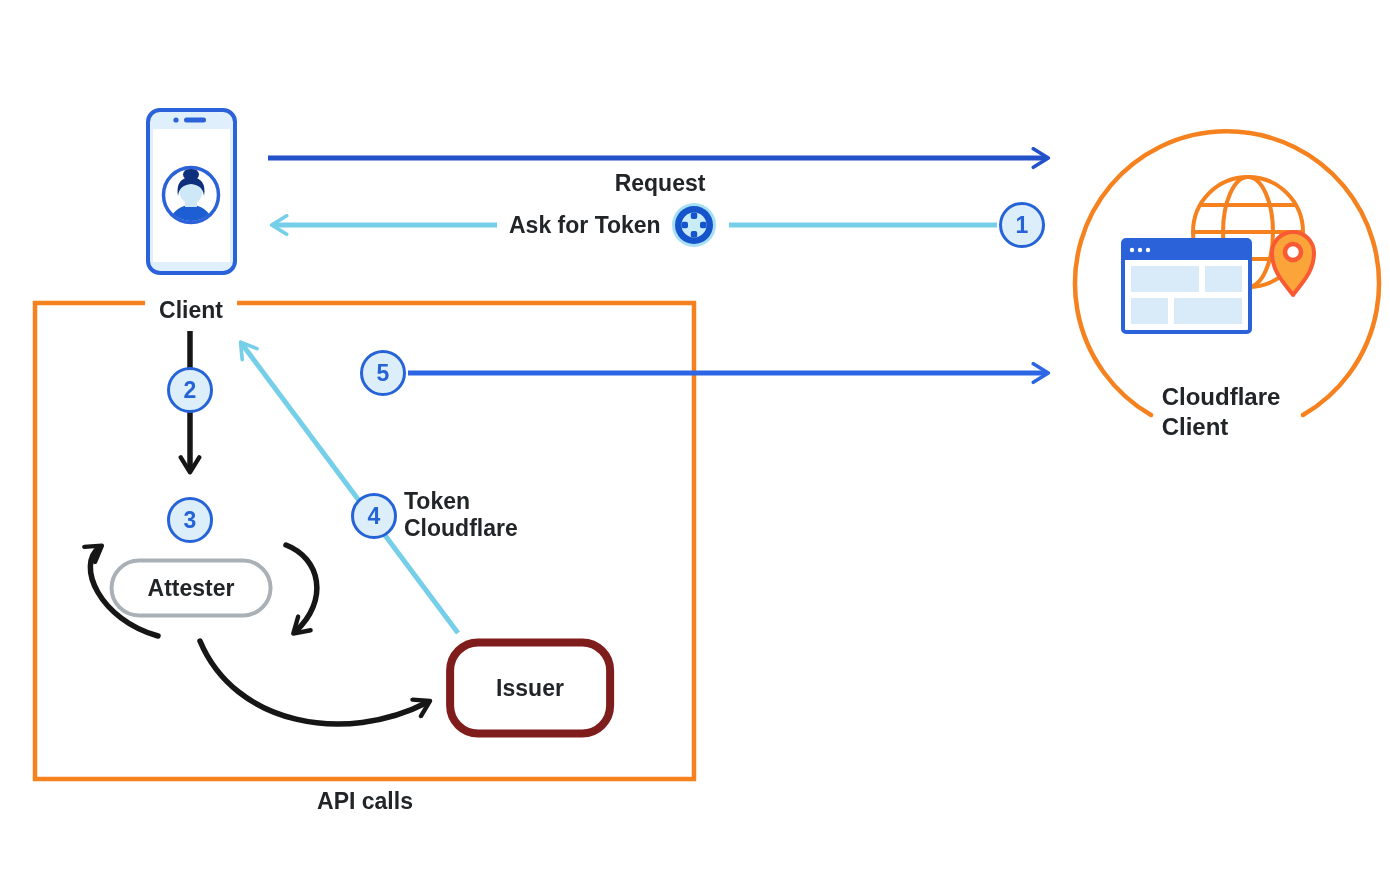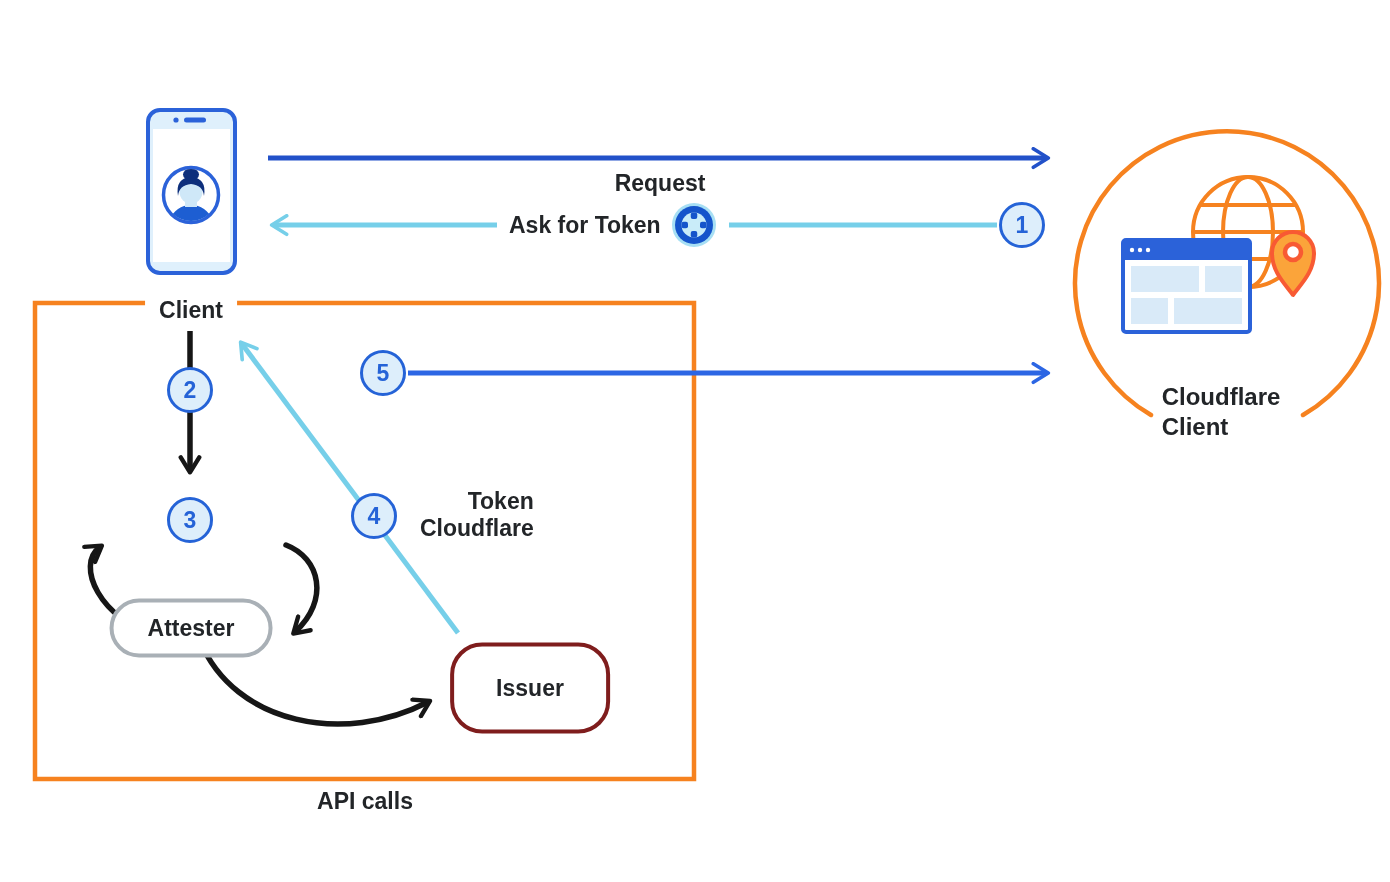--- a/index.html
+++ b/index.html
@@ -21,22 +21,22 @@
     font-weight:700;font-size:23px;display:flex;align-items:center;justify-content:center;
     transform:translate(-50%,-50%);box-sizing:border-box;
   }
   .pill{
     position:absolute;z-index:2;background:#ffffff;border-radius:32px;
     font-weight:700;font-size:23px;color:#222528;
     display:flex;align-items:center;justify-content:center;
     transform:translate(-50%,-50%);box-sizing:border-box;
   }
   .pill-attester{border:4px solid #A9B0B6;padding:12px 34px;}
-  .pill-issuer{border:4px solid #7f1d1d;padding:28px 42px;}
-  .two-line{text-align:right;line-height:27px;background:transparent;margin-left:16px;}
+  .pill-issuer{border:8px solid #7f1d1d;padding:28px 42px;}
+  .two-line{text-align:left;line-height:27px;background:transparent;}
   .origin-label{text-align:left;line-height:30px;background:transparent;}
   .token-icon{display:block;}
 </style>
 </head>
 <body>
 
 <div id="stage">
 
   <svg id="diagram-svg" width="1390" height="882" viewBox="0 0 1390 882">
     <defs>
@@ -124,21 +124,21 @@
     <path d="M200 641 C 235 725, 345 745, 428 702" stroke="#161616" stroke-width="5.5" fill="none" stroke-linecap="round" marker-end="url(#mBlack)"></path>
   </svg>
 
   <div class="lbl center" style="left:191px;top:310px;padding:2px 14px;">Client</div>
 
   <div class="lbl center origin-label" style="left:1221px;top:412px;font-size:24px;">
     <div>Cloudflare</div>
     <div>Client</div>
   </div>
 
-  <div class="pill pill-attester" style="left:191px;top:588px;margin-top:40px;">
+  <div class="pill pill-attester" style="left:191px;top:588px;">
     <span>Attester</span>
   </div>
 
   <div class="pill pill-issuer" style="left:530px;top:688px;">
     <span>Issuer</span>
   </div>
 
   <div class="lbl center" style="left:660px;top:158px;padding:4px 16px;margin-top:25px;">Request</div>
 
   <div class="lbl vcenter arrow-label" style="left:497px;top:225px;">

